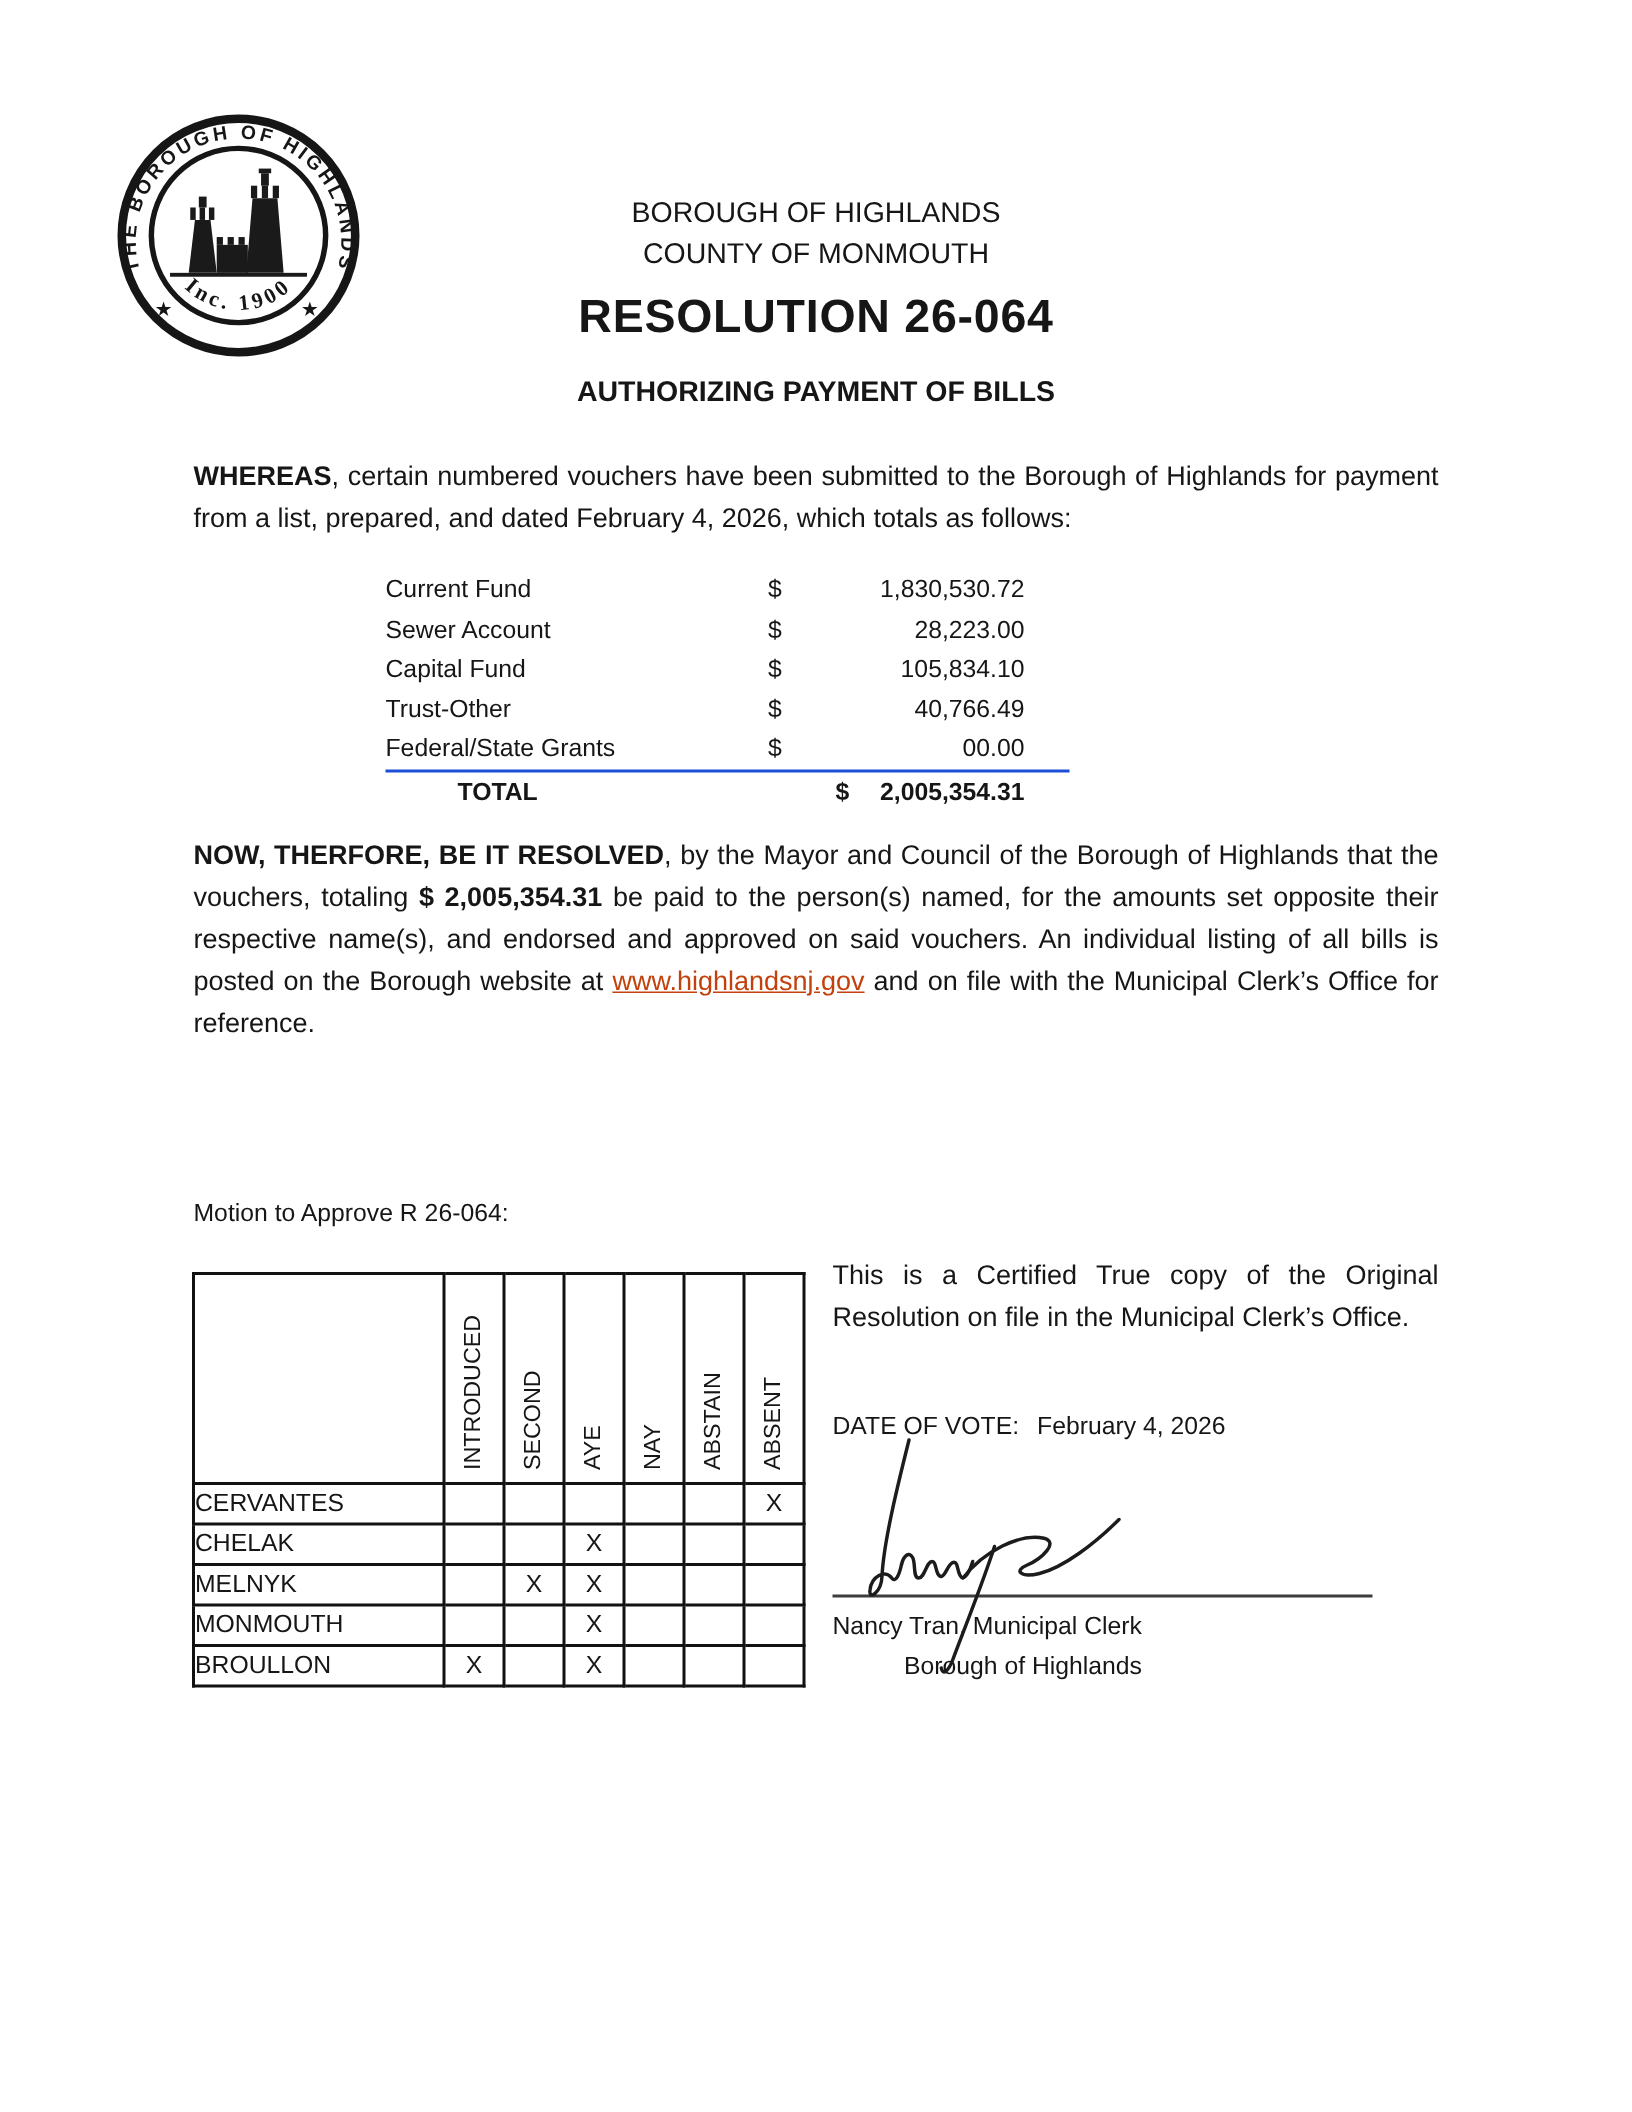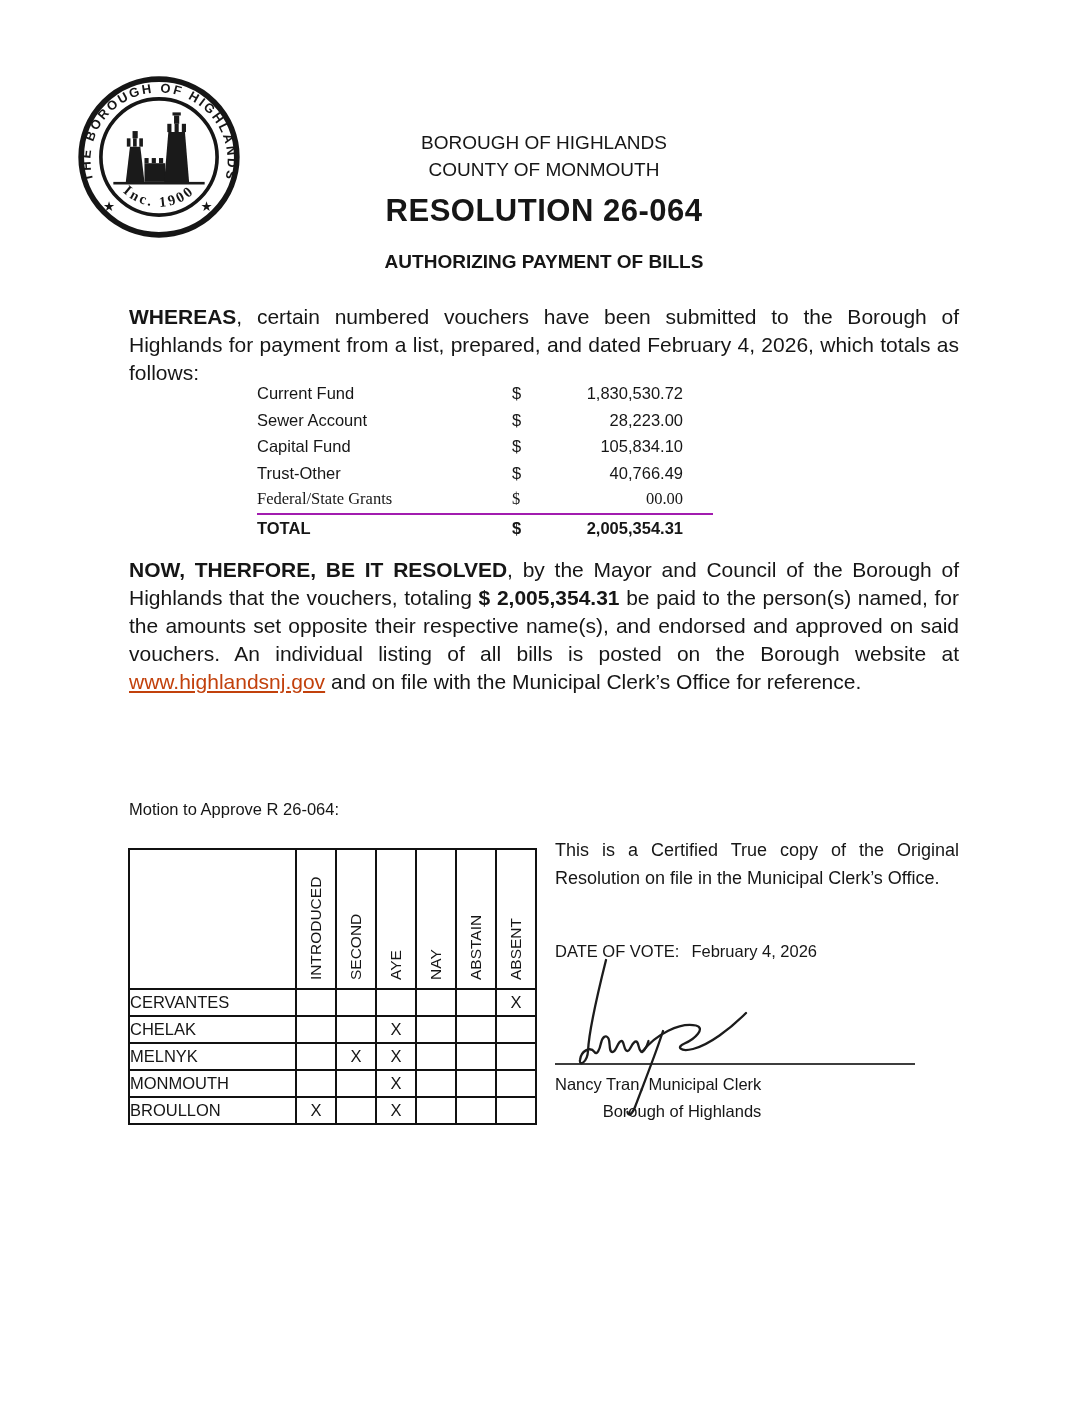--- a/index.html
+++ b/index.html
@@ -16,33 +16,33 @@
 
   
   .seal { left:76px; top:74px; width:166px; height:166px; }
 
   
   .hdr-lines { left:129px; top:129px; width:830px; text-align:center; font-size:19px; line-height:27px; }
   .doc-title { left:129px; top:193px; width:830px; text-align:center; font-size:31px; font-weight:700; letter-spacing:0.5px; }
   .doc-subtitle { left:129px; top:251px; width:830px; text-align:center; font-size:19px; font-weight:700; }
 
   
-  .para { left:129px; width:830px; font-size:21px; line-height:28px; text-align:justify; }
+  .para { left:129px; width:830px; font-size:18px; line-height:28px; text-align:justify; }
   .p-whereas { top:303px; }
   .p-resolved { top:556px; }
   .link { color:#c2410c; text-decoration:underline; cursor:pointer; }
 
   
   .fund-table { left:257px; top:380px; width:456px; font-size:16.5px; }
   .fund-row { display:flex; line-height:26.5px; }
   .fund-label { width:255px; }
   .fund-cur { width:30px; }
   .fund-amt { flex:1; text-align:right; padding-right:30px; }
-  .fund-row.grants { border-bottom:2px solid #a21caf;font-family:Liberation Serif, serif; }
-  .fund-row.total { font-weight:700; }
+  .fund-row.grants { border-bottom:2px solid #1d4ed8; }
+  .fund-row.total { font-weight:700;margin-left:48px; }
 
   
   .motion { left:129px; top:800px; font-size:16.5px; }
 
   
   .vote-wrap { left:128px; top:848px; }
   table.vt { border-collapse:collapse; table-layout:fixed; }
   table.vt th, table.vt td { border:2px solid #111; padding:0; }
   table.vt th { height:138px; position:relative; font-weight:400; }
   table.vt td { height:25px; font-size:16.5px; }

